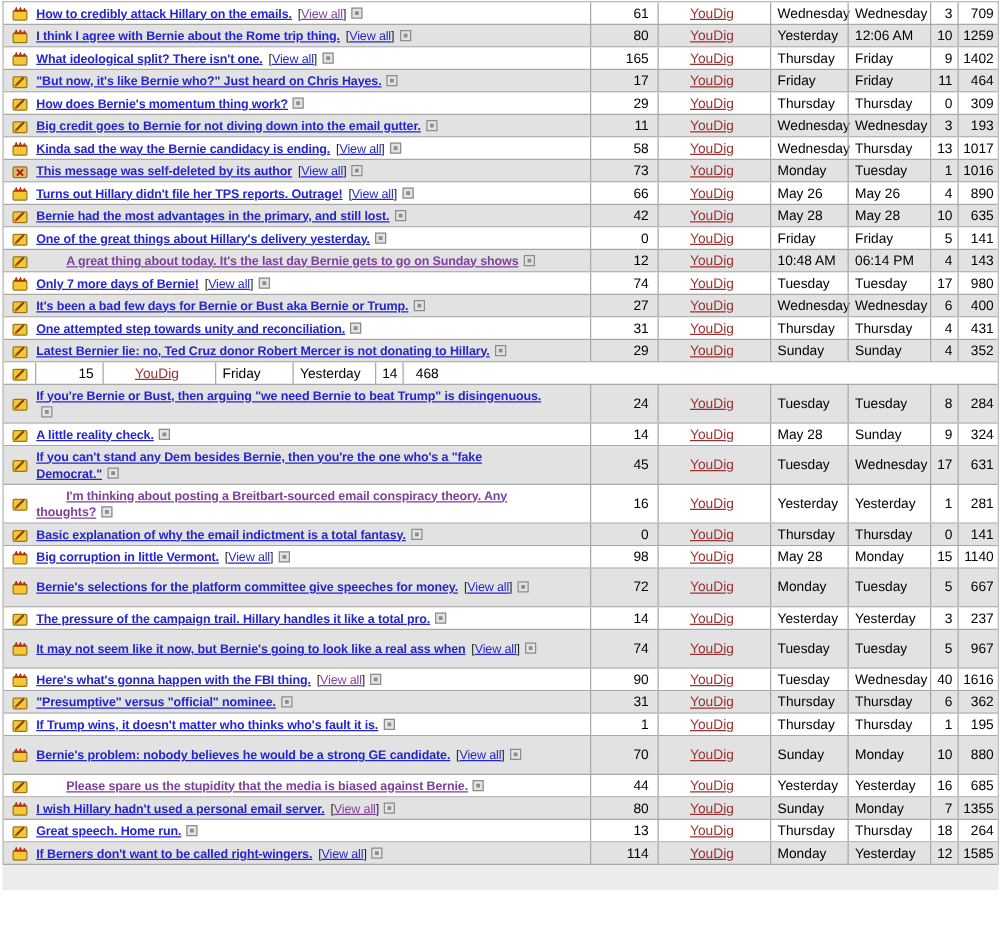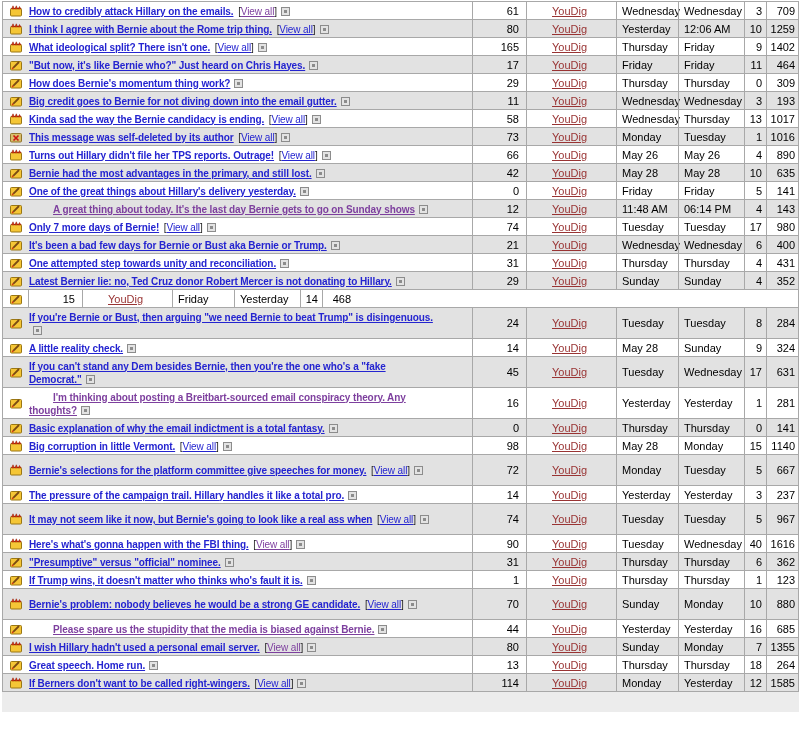--- a/index.html
+++ b/index.html
@@ -330,21 +330,21 @@
       </svg>
 
     </div>
     <div class="c title-c">
       <span class="title-line"><a class="tlink visited" href="#">A great thing about today. It's the last day Bernie gets to go on Sunday shows</a><span class="dicon"></span></span>
     </div>
     <div class="c replies-c">12</div>
     <div class="c author-c">
       <a class="alink" href="#">YouDig</a>
     </div>
-    <div class="c date1-c">11:48 AM</div>
+    <div class="c date1-c">10:48 AM</div>
     <div class="c date2-c">06:14 PM</div>
     <div class="c recs-c">4</div>
     <div class="c views-c">143</div>
   </div>
 
   <div class="row" data-icon="hot">
     <div class="c icon-c">
       <svg class="ic ic-hot" width="14" height="12" viewBox="0 0 14 12">
         <rect x="1.5" y="3.5" width="11" height="7.5" rx="1" fill="#f5c636" stroke="#9a7714"></rect>
         <path d="M2.5 4 L4 0.8 L5.5 4 Z" fill="#d93516" stroke="#8c1a00" stroke-width="0.5"></path>
@@ -372,21 +372,21 @@
       <svg class="ic ic-note" width="14" height="12" viewBox="0 0 14 12">
         <rect x="1.5" y="2.5" width="11" height="8.5" rx="1" fill="#f5c636" stroke="#9a7714"></rect>
         <path d="M4.2 8.8 L10 3" stroke="#7a4a12" stroke-width="1.8" fill="none"></path>
         <path d="M3.1 9.9 L4.2 8.8" stroke="#d93516" stroke-width="1.6" fill="none"></path>
       </svg>
 
     </div>
     <div class="c title-c">
       <span class="title-line"><a class="tlink" href="#">It's been a bad few days for Bernie or Bust aka Bernie or Trump.</a><span class="dicon"></span></span>
     </div>
-    <div class="c replies-c">21</div>
+    <div class="c replies-c">27</div>
     <div class="c author-c">
       <a class="alink" href="#">YouDig</a>
     </div>
     <div class="c date1-c">Wednesday</div>
     <div class="c date2-c">Wednesday</div>
     <div class="c recs-c">6</div>
     <div class="c views-c">400</div>
   </div>
 
   <div class="row" data-icon="note">
@@ -721,21 +721,21 @@
     <div class="c title-c">
       <span class="title-line"><a class="tlink" href="#">If Trump wins, it doesn't matter who thinks who's fault it is.</a><span class="dicon"></span></span>
     </div>
     <div class="c replies-c">1</div>
     <div class="c author-c">
       <a class="alink" href="#">YouDig</a>
     </div>
     <div class="c date1-c">Thursday</div>
     <div class="c date2-c">Thursday</div>
     <div class="c recs-c">1</div>
-    <div class="c views-c">123</div>
+    <div class="c views-c">195</div>
   </div>
 
   <div class="row even tall" data-icon="hot">
     <div class="c icon-c">
       <svg class="ic ic-hot" width="14" height="12" viewBox="0 0 14 12">
         <rect x="1.5" y="3.5" width="11" height="7.5" rx="1" fill="#f5c636" stroke="#9a7714"></rect>
         <path d="M2.5 4 L4 0.8 L5.5 4 Z" fill="#d93516" stroke="#8c1a00" stroke-width="0.5"></path>
         <path d="M5.8 4 L7.3 0.8 L8.8 4 Z" fill="#d93516" stroke="#8c1a00" stroke-width="0.5"></path>
         <path d="M9 4 L10.5 1.5 L12 4 Z" fill="#d93516" stroke="#8c1a00" stroke-width="0.5"></path>
       </svg>

